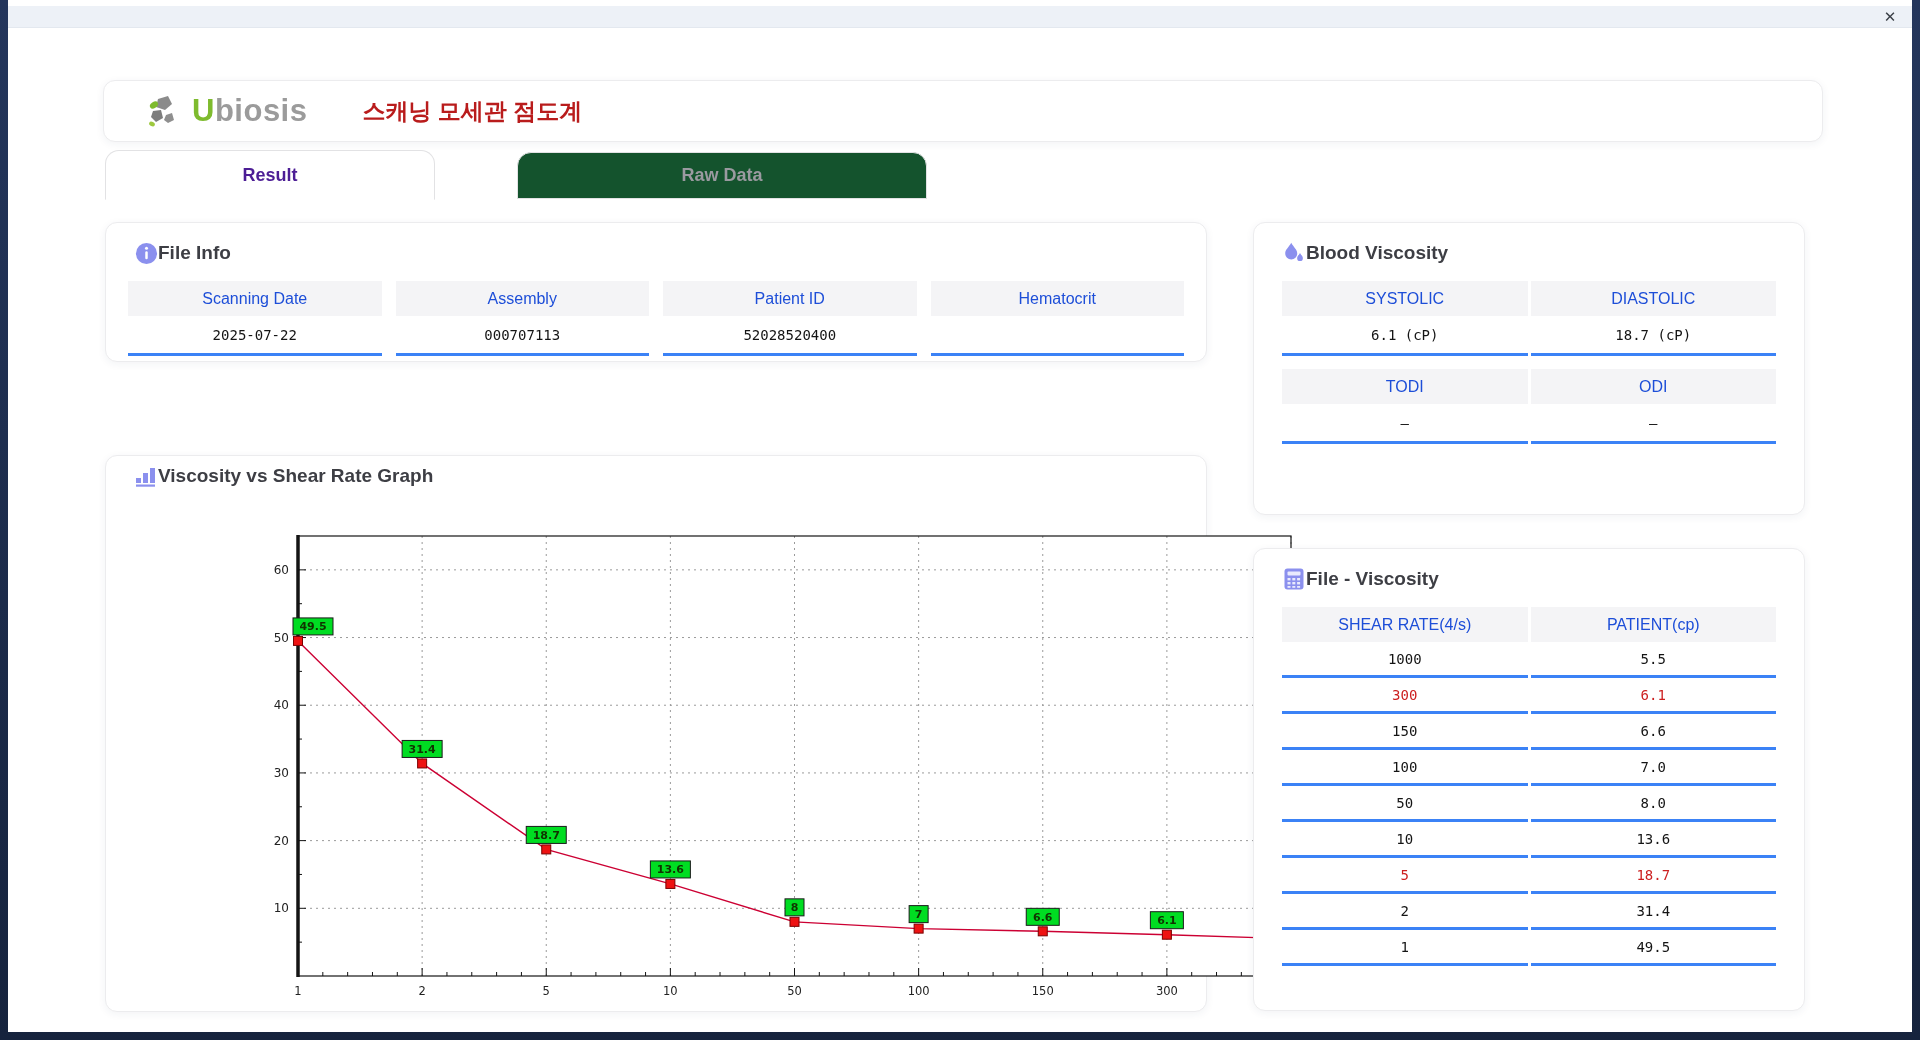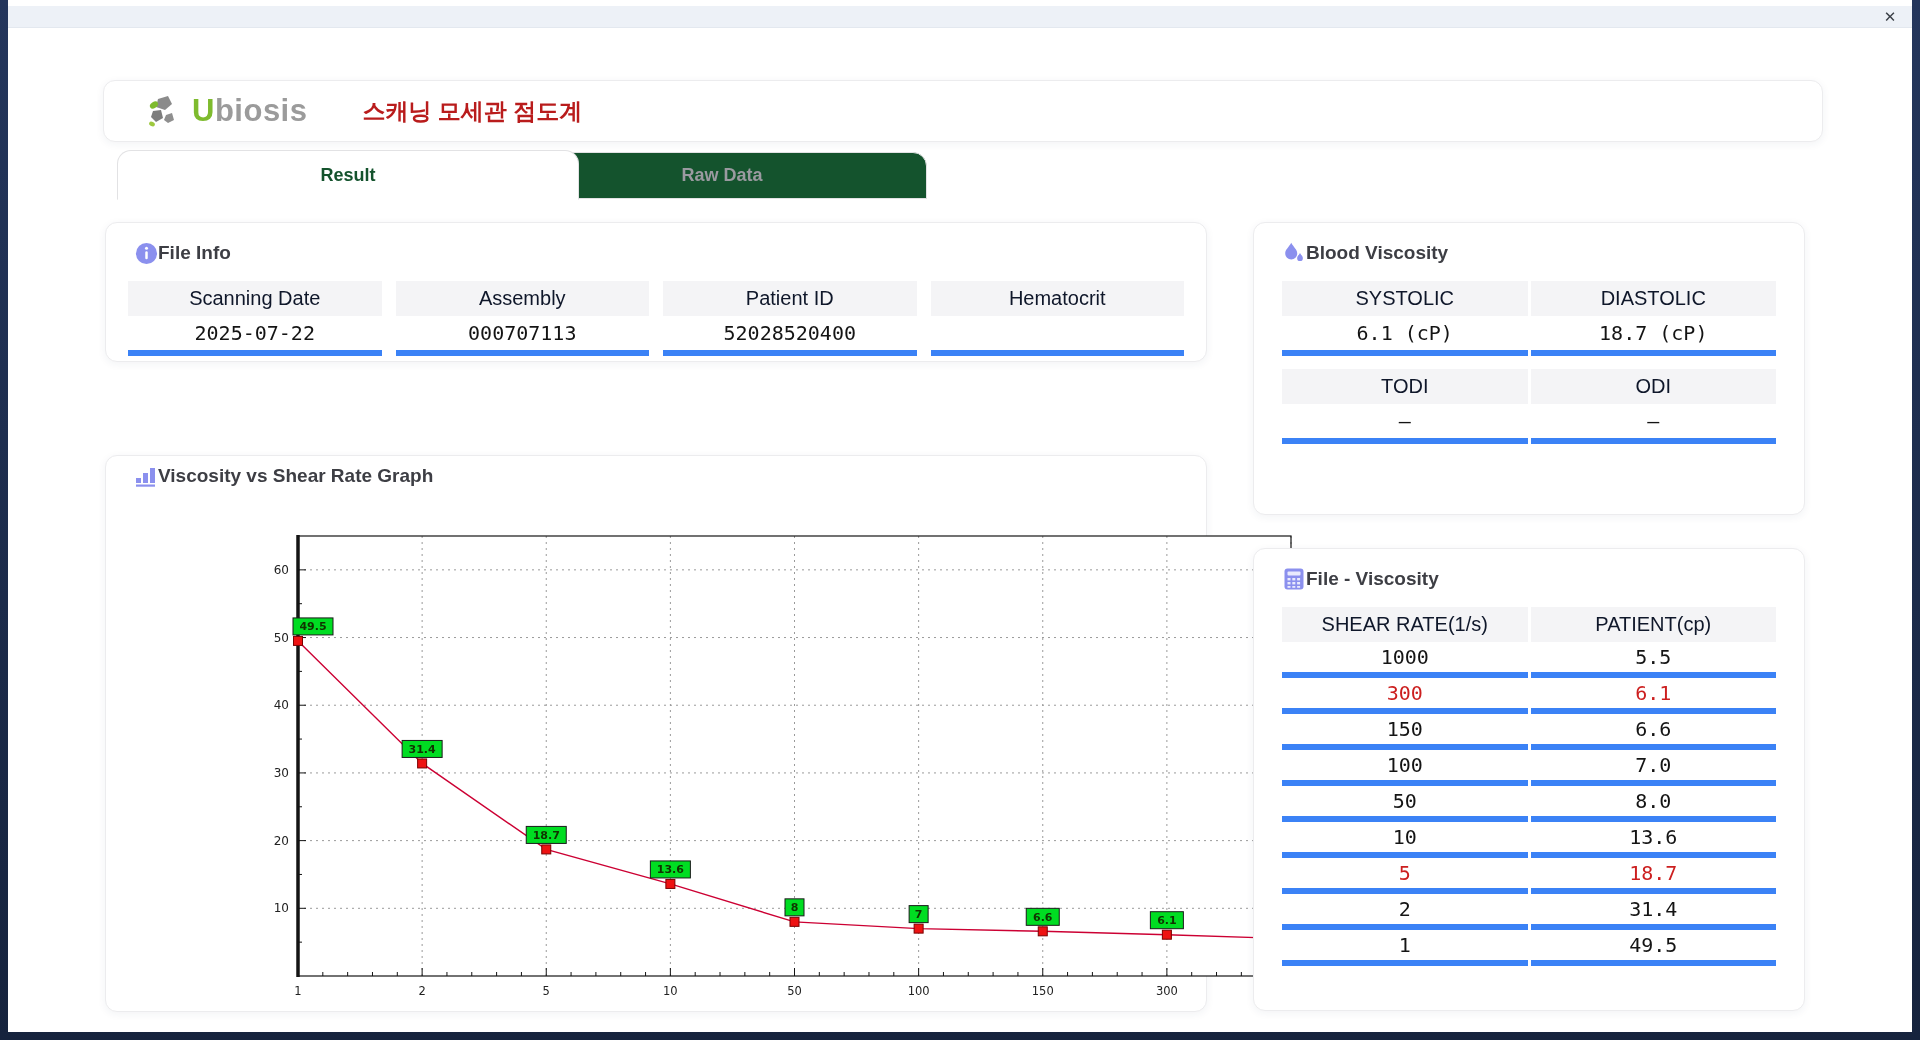--- a/index.html
+++ b/index.html
@@ -23,34 +23,34 @@
   .logo-wrap { display:flex; align-items:center; margin-left:42px; }
   .logo-text { font-size:31px; font-weight:600; letter-spacing:0.5px; margin-left:6px; }
   .logo-u { color:#7ebb2e; }
   .logo-rest { color:#9b9b9b; }
   .app-title { margin-left:55px; font-size:23px; font-weight:bold; color:#b91c1c; }
 
   
   .tab { position:absolute; top:150px; height:50px; display:flex; align-items:center;
          justify-content:center; font-size:18px; font-weight:bold;
          border:1px solid #e2e2e4; border-radius:14px 14px 0 0; cursor:pointer; }
-  .tab-active { left:109px; width:462px; background:#fff; color:#14532d; border-bottom:1px solid #fff; z-index:2; }
+  .tab-active { left:97px; width:330px; background:#fff; color:#4c1d95; border-bottom:1px solid #fff; z-index:2; }
   .tab-inactive { left:509px; width:410px; background:#14532d; color:#9a9aa0; height:47px; top:152px; }
 
   
   .sec-head { display:flex; align-items:center; }
   .sec-title { font-size:19px; font-weight:bold; color:#3d3e44; }
   .icon-badge { width:24px; height:24px; display:flex; align-items:center; justify-content:center; }
 
   
-  .cell-head { background:#f4f4f6; color:#0f172a; font-size:20px; display:flex;
+  .cell-head { background:#f4f4f6; color:#1d4ed8; font-size:16px; display:flex;
                align-items:center; justify-content:center; height:35px; }
-  .cell-val  { background:#fff; color:#141414; font-size:20px; display:flex;
+  .cell-val  { background:#fff; color:#141414; font-size:14px; display:flex;
                align-items:center; justify-content:center; height:40px;
-               border-bottom:6px solid #3b82f6;
+               border-bottom:3px solid #3b82f6;
                font-family:"DejaVu Sans Mono", monospace; }
   .red { color:#cc1f1f !important; }
 
   
   .file-info-card { left:97px; top:222px; width:1102px; height:140px; }
   .file-info-card .sec-head { margin:18px 0 0 28px; }
   .fi-fields { display:flex; gap:14px; margin:16px 22px 0 22px; }
   .fi-col { flex:1; }
 
   
@@ -312,21 +312,21 @@
               <rect x="5.5" y="19" width="3" height="1.8"></rect>
                 <rect x="10.3" y="19" width="3" height="1.8"></rect>
                 <rect x="15.1" y="19" width="3" height="1.8"></rect>
             </g>
           </svg>
         </span>
         <span class="sec-title">File - Viscosity</span>
       </div>
       <div class="sv-table">
           <div class="sv-row">
-            <div class="cell-head">SHEAR RATE(1/s)</div>
+            <div class="cell-head">SHEAR RATE(4/s)</div>
             <div class="cell-head">PATIENT(cp)</div>
           </div>
           <div class="sv-row">
             <div class="cell-val">1000</div>
             <div class="cell-val">5.5</div>
           </div>
           <div class="sv-row">
             <div class="cell-val red">300</div>
             <div class="cell-val red">6.1</div>
           </div>

